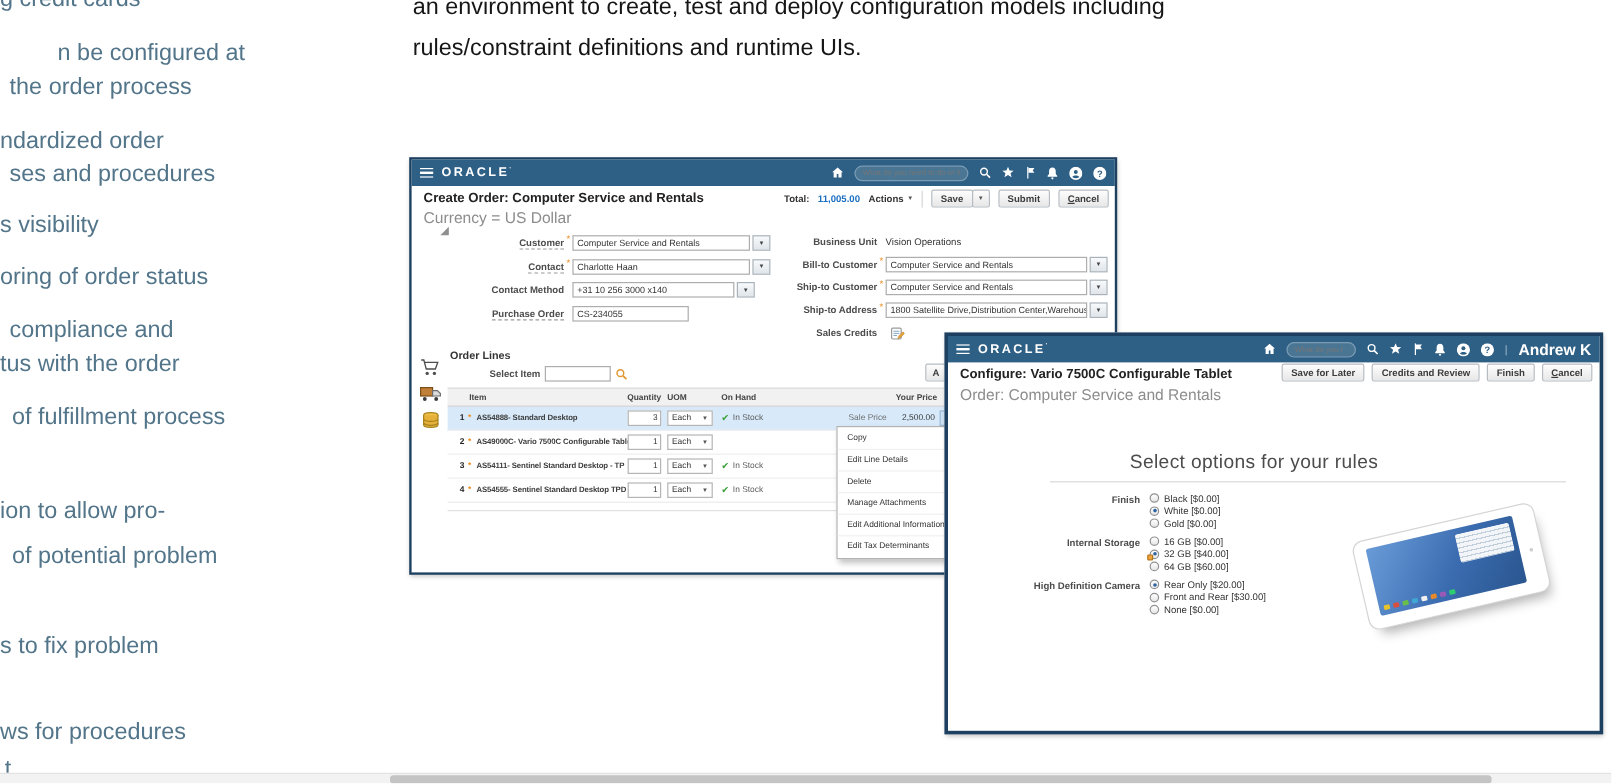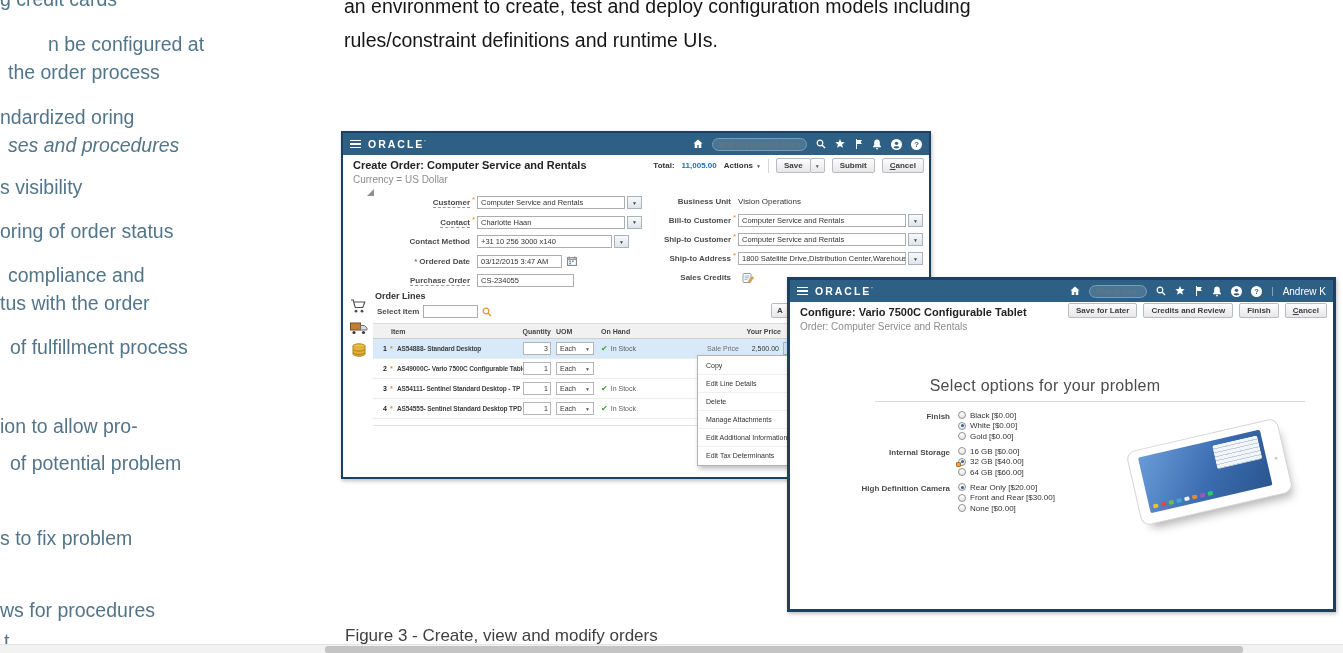--- a/index.html
+++ b/index.html
@@ -20,25 +20,25 @@
 
   .navbar { position:absolute; left:0; top:0; right:0; height:22px; background:#2e5f85; display:flex; align-items:center; padding:0 7px; gap:7px; }
   .logo { color:#fff; font-weight:bold; font-size:10.5px; letter-spacing:2px; white-space:nowrap; }
   .logo sup { font-size:5px; }
   .nav-right { margin-left:auto; display:flex; align-items:center; gap:9px; }
   .nav-ico { display:flex; align-items:center; }
   .hamb { display:flex; flex-direction:column; gap:2px; }
   .hamb i { display:block; width:11px; height:1.6px; background:#fff; }
   .search-pill { height:13px; border-radius:7px; background:#4a7694; border:1px solid #7b9cb5; display:flex; align-items:center; padding:0 6px; }
   .search-pill input { background:transparent; border:none; outline:none; color:#d7e3ec; font-size:6.5px; width:100%; font-family:inherit; }
-  .nav-user { color:#fff; font-size:10px; font-weight:normal; white-space:nowrap; }
+  .nav-user { color:#fff; font-size:13px; font-weight:bold; white-space:nowrap; }
   .nav-div { color:rgba(255,255,255,.55); font-size:9px; }
 
   .win-title { position:absolute; left:10px; top:26px; font-size:11px; font-weight:bold; color:#222; white-space:nowrap; }
-  .win-sub { position:absolute; left:10px; top:41px; font-size:10px; color:#8d8d8d; }
+  .win-sub { position:absolute; left:10px; top:41px; font-size:13px; color:#8d8d8d; }
 
   .hdr-cluster { position:absolute; top:25px; right:5px; display:flex; align-items:center; gap:7px; }
   .total-label { font-size:8px; font-weight:bold; color:#333; }
   .total-value { font-size:8px; font-weight:bold; color:#1b6fc0; }
   .actions-dd { font-size:8px; font-weight:bold; color:#333; display:flex; gap:3px; align-items:center; }
   .caret { font-size:5px; color:#555; }
   .vdiv { width:1px; height:14px; background:#d6d6d6; }
   .btn { display:inline-flex; align-items:center; justify-content:center; height:15px; padding:0 7px;
          background:linear-gradient(#fdfdfd,#e7e7e7); border:1px solid #b6bcc2; border-radius:2px;
          font-size:8px; font-weight:bold; color:#3c3c3c; white-space:nowrap; }
@@ -61,21 +61,21 @@
   .req.ph { visibility:hidden; }
   .fbox { height:13px; border:1px solid #adadad; background:#fff; font-size:7.5px; color:#333; display:flex; align-items:center; padding:0 3px; white-space:nowrap; overflow:hidden; }
   .dd-btn { width:15px; height:13px; margin-left:2px; border:1px solid #a9b2ba; background:linear-gradient(#f8fafc,#dfe5ea); display:flex; align-items:center; justify-content:center; font-size:5px; color:#444; flex:none; }
   .icon-btn { width:15px; height:13px; margin-left:2px; display:flex; align-items:center; justify-content:center; border:1px solid transparent; }
   .fval { font-size:8px; color:#333;text-align:right; }
 
   
   .ol-strip { position:absolute; left:3px; top:166px; width:25px; display:flex; flex-direction:column; gap:8px; align-items:center; }
   .ol-title { position:absolute; left:32px; top:158px; font-size:9px; font-weight:bold; color:#333; }
   .ol-select { position:absolute; left:34px; top:172px; display:flex; align-items:center; gap:4px; }
-  .si-label { font-size:8px; font-weight:bold; color:#4c4c4c; }
+  .si-label { font-size:8px; font-weight:bold; color:#4c4c4c;margin-left:31px; }
   .si-input { width:55px; height:13px; border:1px solid #adadad; background:#fff; }
   .ol-actions { position:absolute; left:428px; top:170px; width:34px; height:15px; background:linear-gradient(#fdfdfd,#e7e7e7); border:1px solid #b6bcc2; border-radius:2px; font-size:8px; font-weight:bold; color:#3c3c3c; display:flex; align-items:center; padding:0 5px; }
 
   .tbl { position:absolute; left:30px; top:190px; width:430px; font-size:7px; }
   .t-head { position:relative; height:16px; background:#f1f1f1; border-top:1px solid #dadada; border-bottom:1px solid #cfcfcf; font-weight:bold; color:#454545; }
   .t-row { position:relative; height:20px; border-bottom:1px solid #ececec; background:#fff; }
   .t-row.sel { background:#d8eafa; }
   .tc { position:absolute; top:0; bottom:0; display:flex; align-items:center; white-space:nowrap; }
   .h-item { left:18px; } .h-qty { right:252px; } .h-uom { left:183px; } .h-onhand { left:228px; } .h-price { right:22px; }
   .c-num { left:0; width:14px; justify-content:flex-end; font-weight:bold; color:#222; }
@@ -126,22 +126,22 @@
 <body>
 
 <div class="page">
 
   <div class="doc-line l1">an environment to create, test and deploy configuration models including</div>
   <div class="doc-line l2">rules/constraint definitions and runtime UIs.</div>
   <div id="leftFrags">
       <div class="left-frag" style="left: 0px; top: -12px;">g credit cards</div>
       <div class="left-frag" style="left: 0px; top: 33px; padding-left: 48px;">n be configured at</div>
       <div class="left-frag" style="left: 8px; top: 61px;">the order process</div>
-      <div class="left-frag" style="left: 0px; top: 106px;">ndardized oring</div>
-      <div class="left-frag" style="left: 8px; top: 134px; font-style: italic;">ses and procedures</div>
+      <div class="left-frag" style="left: 0px; top: 106px;">ndardized order</div>
+      <div class="left-frag" style="left: 8px; top: 134px;">ses and procedures</div>
       <div class="left-frag" style="left: 0px; top: 176px;">s visibility</div>
       <div class="left-frag" style="left: 0px; top: 220px;">oring of order status</div>
       <div class="left-frag" style="left: 8px; top: 264px;">compliance and</div>
       <div class="left-frag" style="left: 0px; top: 292px;">tus with the order</div>
       <div class="left-frag" style="left: 10px; top: 336px;">of fulfillment process</div>
       <div class="left-frag" style="left: 0px; top: 415px;">ion to allow pro-</div>
       <div class="left-frag" style="left: 10px; top: 452px; text-align: center;">of potential problem</div>
       <div class="left-frag" style="left: 0px; top: 527px;">s to fix problem</div>
       <div class="left-frag" style="left: 0px; top: 599px;">ws for procedures</div>
       <div class="left-frag" style="left: 4px; top: 630px;">t</div>
@@ -239,35 +239,20 @@
           <span class="fbox" style="width: 148px;">Charlotte Haan</span>
           <span class="dd-btn">▼</span>
         </div>
         <div class="f-row">
           <span class="flabel"><span>Contact Method</span></span>
           <span class="req ph">*</span>
           <span class="fbox" style="width: 135px;">+31 10 256 3000 x140</span>
           <span class="dd-btn">▼</span>
         </div>
         <div class="f-row">
-          <span class="flabel"><span class="star-before">*</span><span>Ordered Date</span></span>
-          <span class="req ph">*</span>
-          <span class="fbox" style="width: 85px;">03/12/2015 3:47 AM</span>
-          <span class="icon-btn">
-            <svg width="10" height="10" viewBox="0 0 9 9">
-              <rect x="0.5" y="1.5" width="8" height="7" fill="#fff" stroke="#8a8a8a"></rect>
-              <path d="M0.5 3h8" stroke="#8a8a8a"></path>
-              <path d="M2 0.5v2M7 0.5v2" stroke="#8a8a8a"></path>
-              <rect x="2" y="4" width="1.5" height="1.5" fill="#5b87b0"></rect>
-              <rect x="4.5" y="4" width="1.5" height="1.5" fill="#5b87b0"></rect>
-              <rect x="2" y="6" width="1.5" height="1.5" fill="#5b87b0"></rect>
-            </svg>
-          </span>
-        </div>
-        <div class="f-row">
           <span class="flabel"><span class="dashed">Purchase Order</span></span>
           <span class="req ph">*</span>
           <span class="fbox" style="width: 97px;">CS-234055</span>
         </div>
       </div>
     <div class="form-col" id="formRight">
         <div class="f-row">
           <span class="flabel"><span>Business Unit</span></span>
           <span class="req ph">*</span>
           <span class="fval">Vision Operations</span>
@@ -482,21 +467,21 @@
 
     <div class="win-title">Configure: Vario 7500C Configurable Tablet</div>
     <div class="win-sub">Order: Computer Service and Rentals</div>
     <div class="w2-cluster" id="w2Buttons">
         <span class="btn">Save for Later</span>
         <span class="btn">Credits and Review</span>
         <span class="btn">Finish</span>
         <span class="btn ufirst"><u>C</u>ancel</span>
       </div>
 
-    <div class="w2-heading">Select options for your problem</div>
+    <div class="w2-heading">Select options for your rules</div>
     <div class="w2-hr"></div>
     <div id="optGroups">
         <div class="grp">
           <span class="grp-label">Finish</span>
           <span class="grp-opts">
             <span class="opt">
               <span class="radio"></span>
               <span>Black [$0.00]</span>
             </span>
             <span class="opt">
@@ -560,18 +545,17 @@
               <i style="background:#e88a2a"></i>
             <i style="background:#9b59b6"></i>
               <i style="background:#2ecc71"></i>
           </div>
         </div>
         <div class="t-cam"></div>
       </div>
     </div>
   </div>
 
-  <div class="caption">Figure 3 - Create, view and modify orders</div>
 
   <div class="hscroll">
     <div class="hthumb"></div>
   </div>
 </div>
 
 </body></html>

